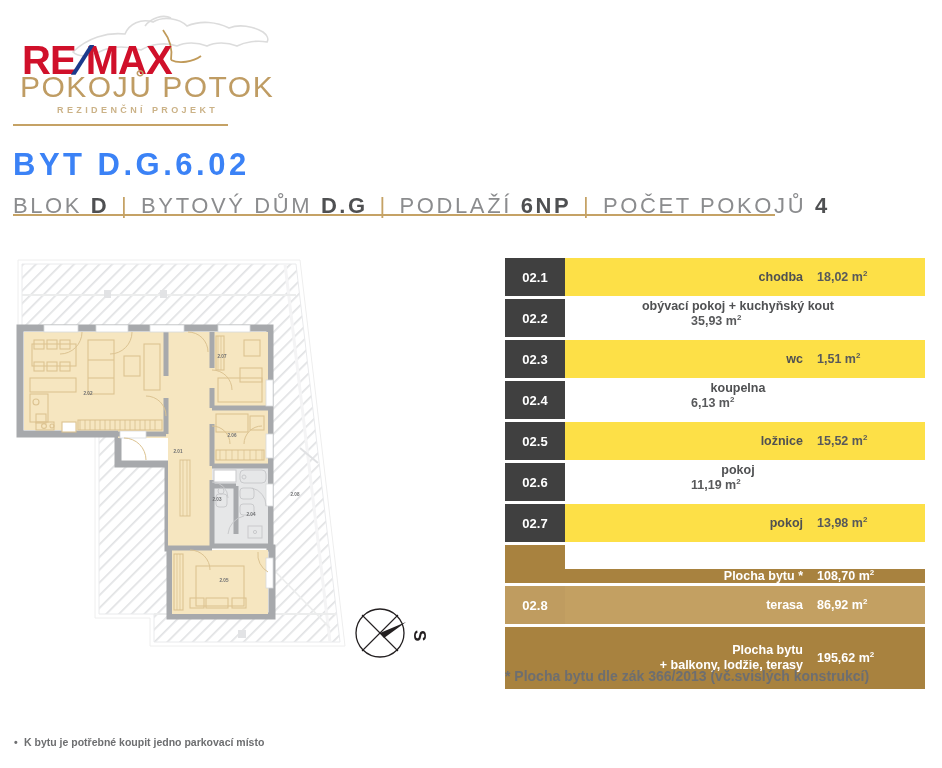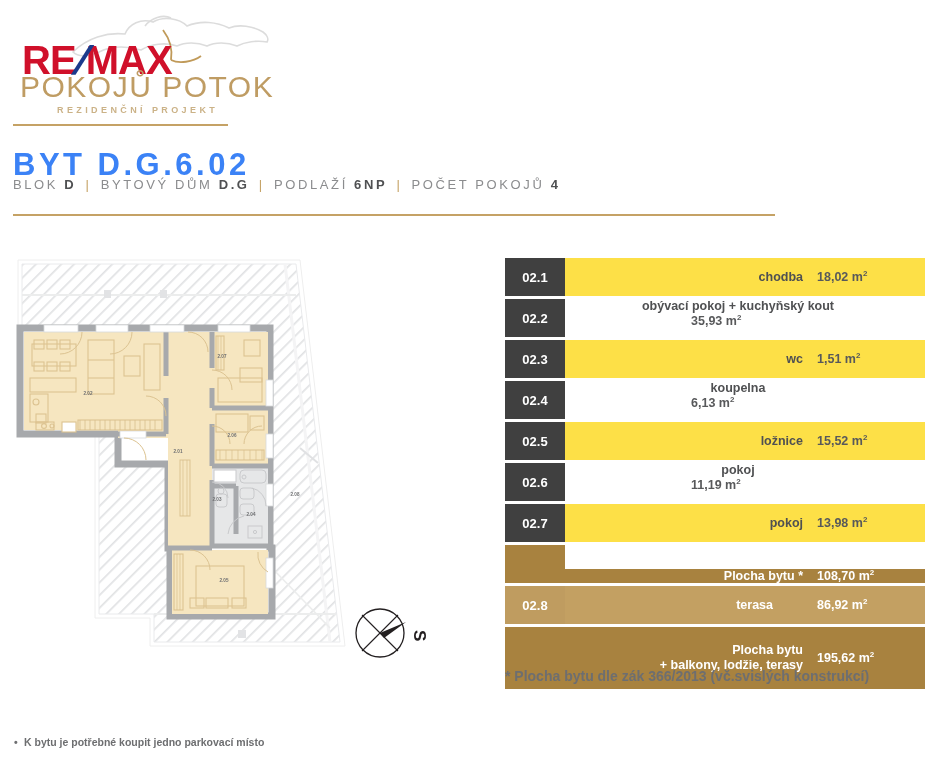--- a/index.html
+++ b/index.html
@@ -19,21 +19,21 @@
   .remax .slash{color:#1b3a8c;font-style:italic;display:inline-block;transform:skewX(-14deg);}
   .project{position:absolute;left:8px;top:62px;font-size:30px;color:#bf9c63;
            letter-spacing:1.5px;font-weight:400;line-height:30px;}
   .sub-project{position:absolute;left:45px;top:95px;font-size:9px;color:#cbb287;
                letter-spacing:3.4px;font-weight:bold;}
   .gold-rule-short{position:absolute;left:13px;top:124px;width:215px;height:2px;background:#c5a265;}
 
   
   .title{position:absolute;left:13px;top:148px;font-size:31px;color:#3b82f6;
          font-weight:bold;letter-spacing:3.5px;line-height:33px;}
-  .subtitle{position:absolute;left:13px;top:175px;font-size:13px;color:#8b8c8e;
+  .subtitle{position:absolute;left:13px;top:196px;font-size:22px;color:#8b8c8e;
             letter-spacing:2.6px;line-height:20px;white-space:nowrap;}
   .subtitle b{color:#4f5052;font-weight:bold;}
   .subtitle .sep{color:#c5a265;font-weight:normal;padding:0 3px;}
   .gold-rule-long{position:absolute;left:13px;top:214px;width:762px;height:2px;background:#c5a265;}
 
   
   .table{position:absolute;left:505px;top:258px;width:420px;}
   .row{display:flex;align-items:stretch;height:38px;margin-bottom:3px;}
   .row .num{width:60px;flex:0 0 60px;background:#404040;color:#fff;font-weight:bold;
             font-size:13px;display:flex;align-items:center;justify-content:center;}
@@ -42,21 +42,21 @@
               padding-right:14px;line-height:14px;}
   .row .area{width:108px;flex:0 0 108px;font-size:12.5px;color:#58595b;font-weight:bold;
              text-align:left;}
   .row.shade .body{background:#fde047;}
   .row.plain .body{background:#ffffff;flex-direction:column;}
   .row.total{height:38px;}
   .row.total .num{background:#a8823f;}
   .row.total .body{background:#a8823f;margin-top:24px;}
   .row.total .rname,.row.total .area{color:#ffffff;}
   .row.terasa .num{background:#bf9c60;}
-  .row.terasa .body{background:#c3a062;gap:30px;}
+  .row.terasa .body{background:#c3a062;}
   .row.terasa .rname,.row.terasa .area{color:#ffffff;}
   .row.grand{height:62px;}
   .row.grand .num{background:#a8823f;}
   .row.grand .body{background:#a8823f;}
   .row.grand .rname,.row.grand .area{color:#ffffff;}
   .row.grand .rname{line-height:15px;}
   sup{font-size:8px;vertical-align:super;}
   .footnote{position:absolute;left:505px;top:668px;font-size:14px;color:#6d6e70;font-weight:bold;}
 
   

